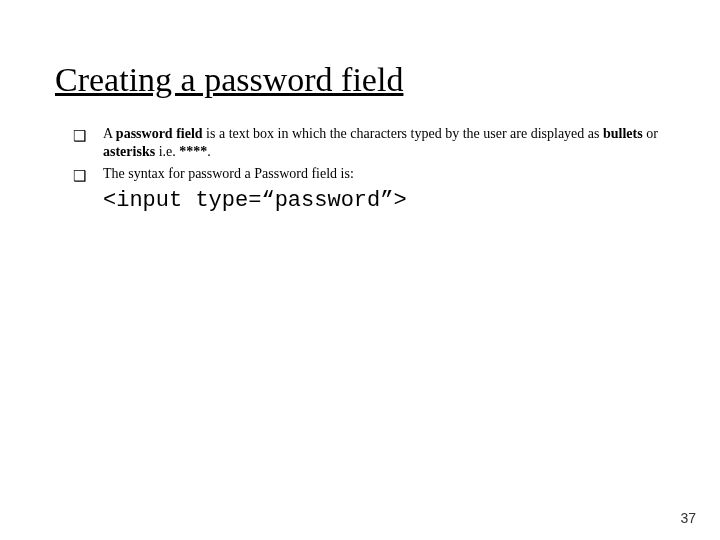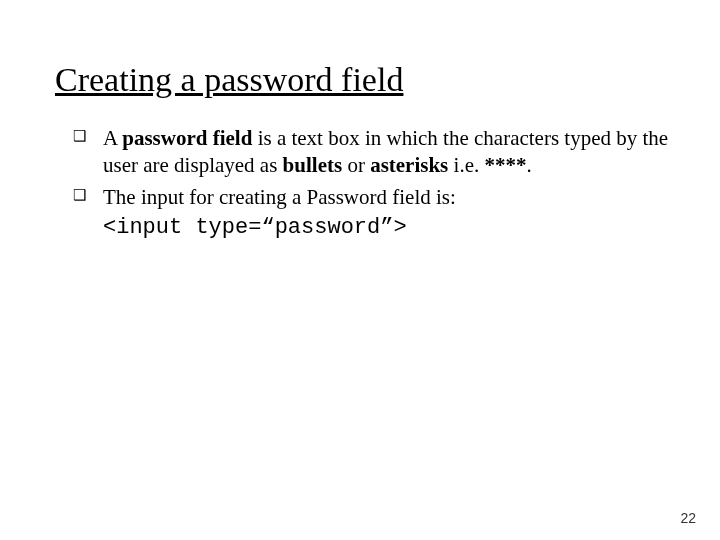--- a/index.html
+++ b/index.html
@@ -21,21 +21,21 @@
   .title{
     font-size:34px;
     font-weight:400;
     text-decoration:underline;
     margin:0 0 26px 0;
     line-height:1.15;
   }
   .bullets{
     margin:0 0 0 18px;
     padding:0;
-    font-size:21px;
+    font-size:14px;
     line-height:1.3;
   }
   .bullets li{
     list-style:none;
     position:relative;
     padding-left:30px;
     margin-bottom:4px;
   }
   .bullets li::before{
     content:"❑";
@@ -65,22 +65,22 @@
 </head>
 <body>
 
 <div class="slide">
   <h1 class="title">Creating a password field</h1>
 
   <ul class="bullets">
     <li>
       <span>A </span><span class="b">password field</span><span> is a text box in which the characters typed by the user are displayed as </span><span class="b">bullets</span><span> or </span><span class="b">asterisks</span><span> i.e. </span><span class="b">****</span><span>.</span>
     </li>
-    <li>The input for creating a Password field is:</li>
+    <li>The syntax for password a Password field is:</li>
   </ul>
 
   <div class="code">&lt;input type=“password”&gt;</div>
 
   <ul class="bullets">
   </ul>
 
-  <div class="pagenum">22</div>
+  <div class="pagenum">37</div>
 </div>
 
 </body></html>

